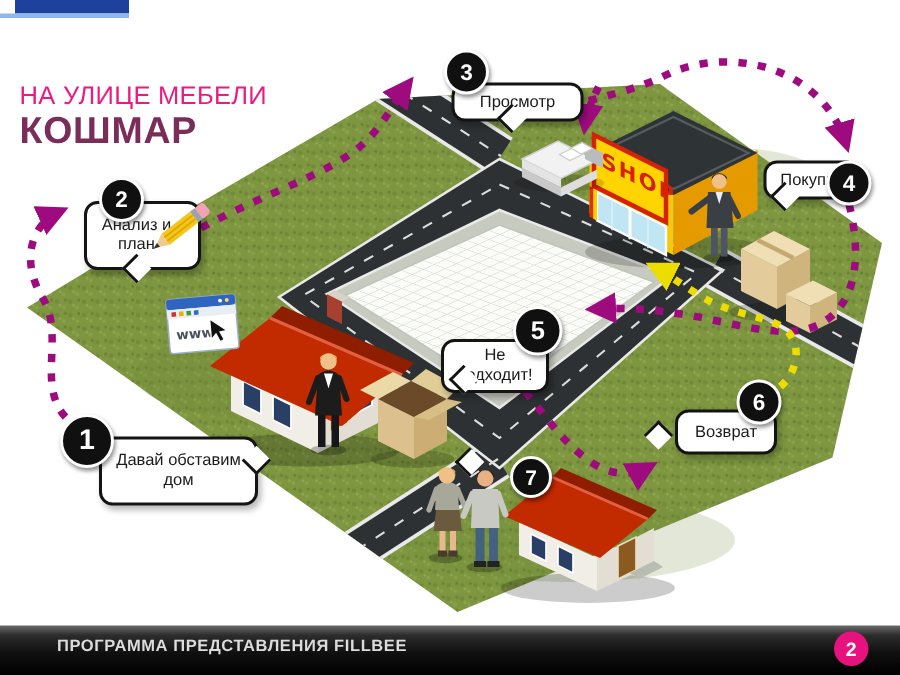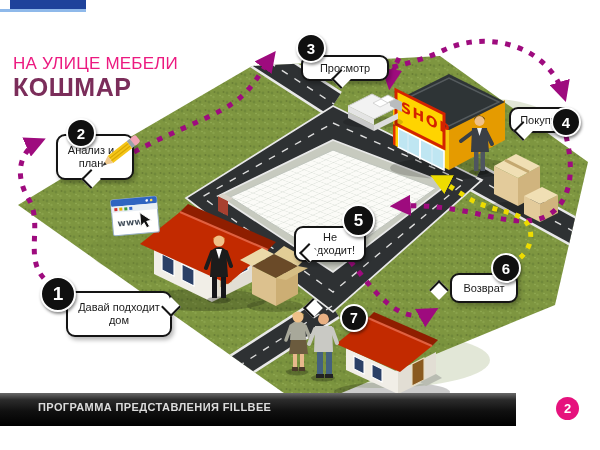--- a/index.html
+++ b/index.html
@@ -16,21 +16,21 @@
           z-index:10;box-shadow:2px 3px 4px rgba(0,0,0,.28);}
   .tail{position:absolute;width:12px;height:12px;background:#fff;transform:rotate(45deg);z-index:11;}
   .tail.down{border-bottom:2.5px solid #141414;border-left:2.5px solid #141414;}
   .tail.left{border-left:2.5px solid #141414;border-top:2.5px solid #141414;}
   .tail.rightp{border-right:2.5px solid #141414;border-bottom:2.5px solid #141414;}
   .stepnum{position:absolute;background:#101010;color:#fff;border:2px solid #fff;border-radius:50%;
            width:26px;height:26px;display:flex;align-items:center;justify-content:center;
            font-weight:bold;font-size:15px;z-index:12;box-shadow:1px 2px 3px rgba(0,0,0,.45);}
   .stepnum.big{width:32px;height:32px;font-size:19px;}
   #pencil{position:absolute;left:88px;top:132px;z-index:13;}
-  .footer{position:absolute;left:0;top:393px;width:516px;height:33px;z-index:6;
+  .footer{position:absolute;left:0;top:417px;width:600px;height:33px;z-index:6;
           background:linear-gradient(180deg,#6a6a6a 0%,#2c2c2c 20%,#101010 55%,#000 100%);}
   .footer-text{position:absolute;left:38px;top:8px;font-size:11px;letter-spacing:.4px;color:#dcdcdc;font-weight:bold;}
   .page-badge{position:absolute;left:556px;top:4px;width:23px;height:23px;border-radius:50%;
               background:#E6127D;color:#fff;font-size:13px;font-weight:bold;
               display:flex;align-items:center;justify-content:center;}
 </style>
 </head>
 <body>
 
 <div id="slide">
@@ -234,21 +234,21 @@
     <path d="M510,264 C530,256 536,234 526,222 C516,210 492,212 468,198 C452,188 444,182 436,178" stroke="#EDDC00" stroke-width="5" stroke-dasharray="5 7" marker-end="url(#arrowY)"></path>
   </g>
 </svg>
 
 <div class="accent-bar"></div>
 <div class="accent-line"></div>
 <div class="title1">КОШМАР</div>
 <div class="title2">НА УЛИЦЕ МЕБЕЛИ</div>
 
 <div class="bubble" style="left:66px;top:291px;width:106px;min-height:46px">
-  <span>Давай подходит дом</span>
+  <span>Давай обставим дом</span>
 </div>
 <div class="tail rightp" style="left:164px;top:300px"></div>
 <div class="stepnum big" style="left:40px;top:276px">1</div>
 
 <div class="bubble" style="left:56px;top:134px;width:78px;min-height:46px;padding-right:14px">
   <span>Анализ и план</span>
 </div>
 <div class="tail down" style="left:84px;top:172px"></div>
 <div class="stepnum" style="left:66px;top:118px">2</div>
 

